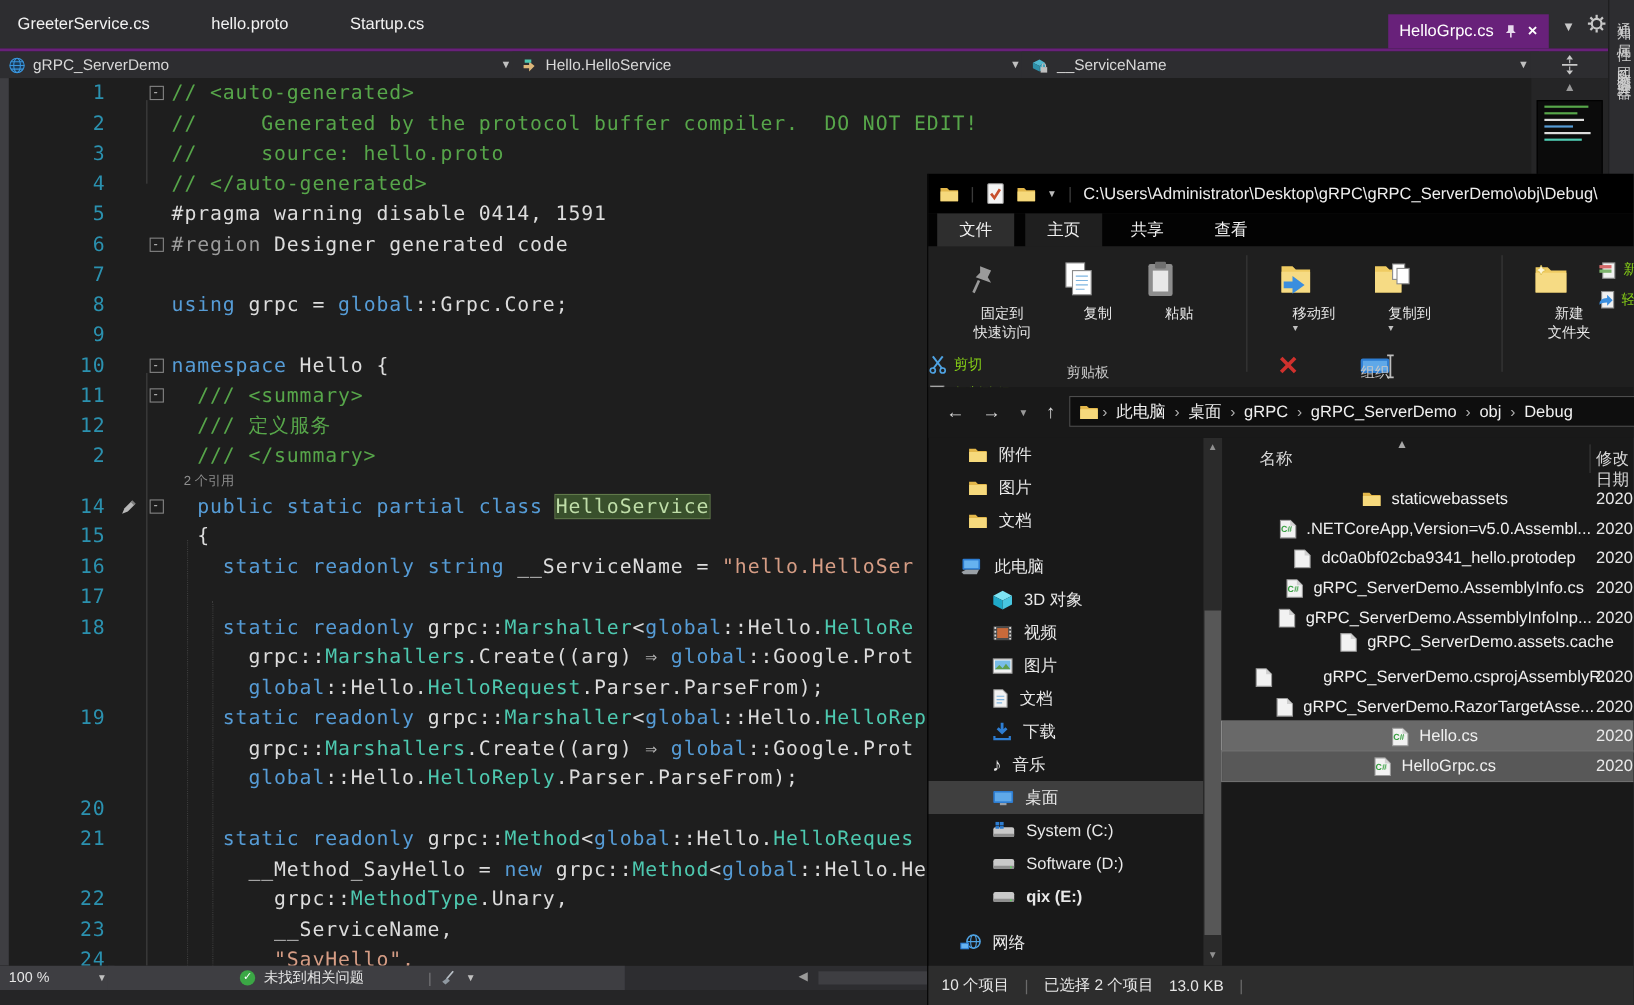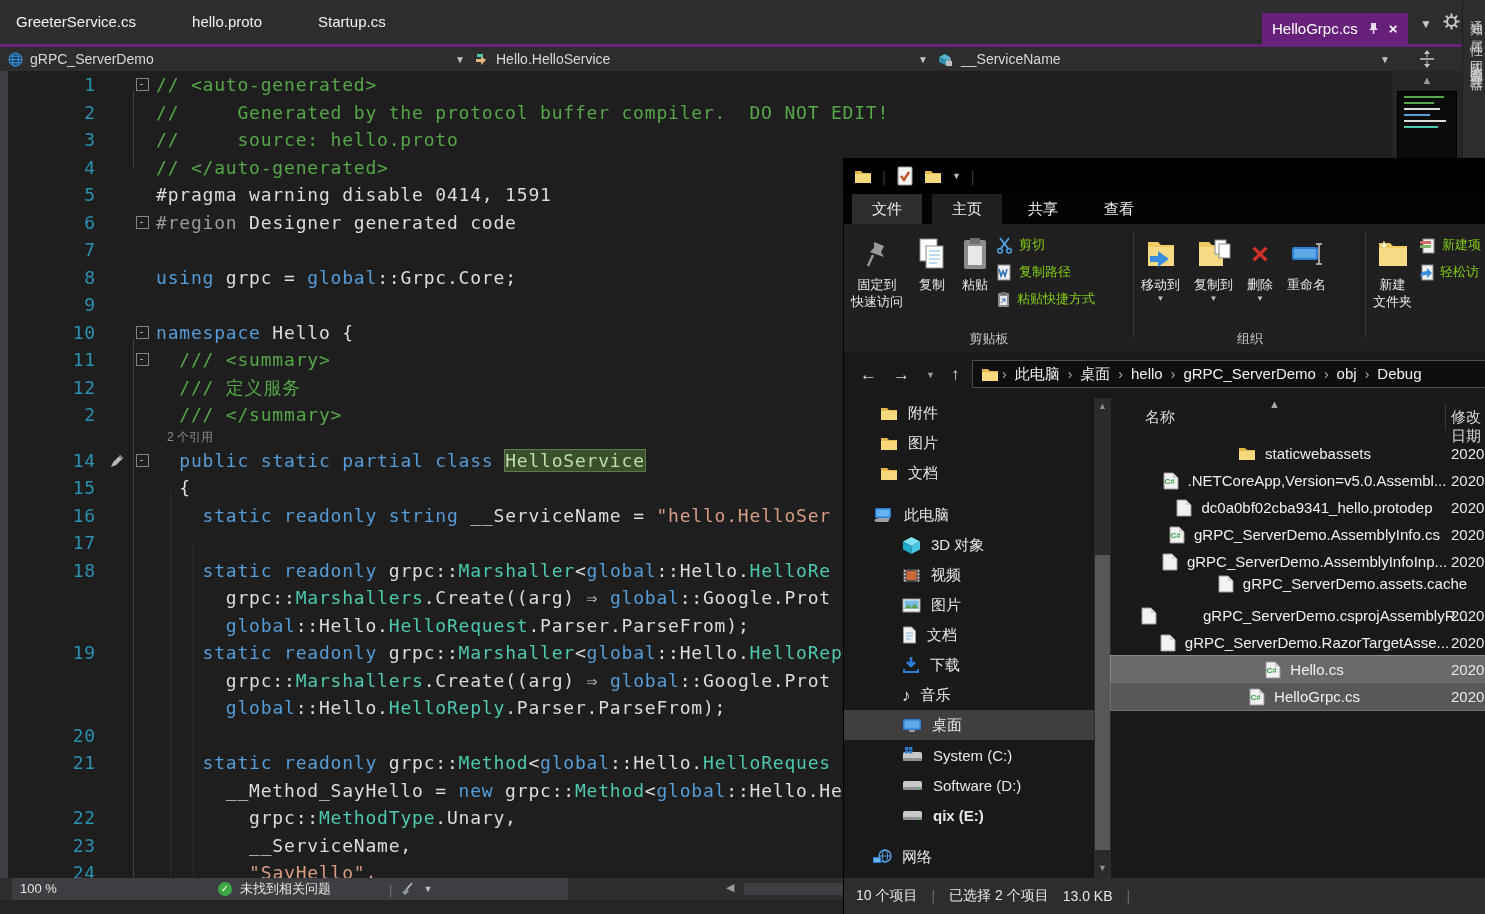--- a/index.html
+++ b/index.html
@@ -42,21 +42,21 @@
 
   
   .minimap{position:absolute;left:1392px;top:71px;width:70px;height:807px;background:#252526;}
   .mm-up{color:#999;text-align:center;font-size:11px;padding-top:3px;}
   .mm-thumb{position:absolute;left:5px;top:20px;width:58px;height:140px;background:#0b0b0b;border:1px solid #000;}
   .mm-line{height:2px;margin:4px 6px 0 6px;}
   .mm-view{position:absolute;left:0;top:128px;width:100%;height:2px;background:#e8e8e8;}
 
   
   .vsbar{position:absolute;left:0;top:878px;width:1462px;height:22px;background:#2d2d30;}
-  .zoombox{position:absolute;left:12px;top:0;width:104px;height:22px;background:#3e3e42;color:#e6e6e6;font-size:13px;line-height:22px;padding-left:8px;box-sizing:border-box;}
+  .zoombox{position:absolute;left:0;top:0;width:104px;height:22px;background:#3e3e42;color:#e6e6e6;font-size:13px;line-height:22px;padding-left:8px;box-sizing:border-box;}
   .zoombox .dd{position:absolute;right:7px;top:0;font-size:9px;color:#c0c0c0;}
   .healthbox{position:absolute;left:98px;top:0;width:470px;height:22px;background:#3e3e42;display:flex;align-items:center;gap:8px;color:#e6e6e6;font-size:13px;padding-left:120px;box-sizing:border-box;}
   .okdot{width:14px;height:14px;border-radius:50%;background:#3BA745;color:#fff;font-size:10px;line-height:14px;text-align:center;flex:none;}
   .hdiv{color:#77777a;margin-left:50px;}
   .hscroll-arrow{position:absolute;left:726px;top:3px;color:#9a9a9a;font-size:11px;}
   .hscroll-track{position:absolute;left:744px;top:5px;width:99px;height:12px;background:#3e3e42;}
   .bottomstrip{position:absolute;left:0;top:900px;width:1485px;height:14px;background:#252526;}
 
   
   .explorer{position:absolute;left:843px;top:158px;width:642px;height:756px;background:#191919;z-index:10;border-left:1px solid #000;box-sizing:border-box;font-size:15px;color:#eee;}
@@ -65,21 +65,21 @@
   .ex-tabs{position:absolute;left:0;top:36px;width:100%;height:30px;background:#030303;display:flex;align-items:center;}
   .ex-tab{padding:6px 20px;color:#f0f0f0;}
   .ex-tab.file{background:#2e2e2e;margin-left:8px;}
   .ex-tab.active{background:#1f1f1f;}
   .ribbon{position:absolute;left:0;top:66px;width:100%;height:128px;background:#1f1f1f;overflow:hidden;}
   .rgroup{position:absolute;top:0;height:128px;}
   .rgsep{position:absolute;top:8px;width:1px;height:106px;background:#3a3a3a;}
   .rglabel{position:absolute;bottom:4px;left:0;width:100%;text-align:center;font-size:13px;color:#c8c8c8;}
   .rbig{display:inline-flex;flex-direction:column;align-items:center;vertical-align:top;margin-top:8px;padding:0 7px;text-align:center;}
   .rbig .ric{height:44px;display:flex;align-items:center;justify-content:center;}
-  .rbig .rlb{font-size:13px;color:#e8e8e8;line-height:17px;}
+  .rbig .rlb{font-size:13px;color:#e8e8e8;line-height:17px;margin-left:34px;}
   .rbig .rcaret{font-size:8px;color:#c0c0c0;margin-top:1px;}
   .rsmallcol{display:inline-flex;flex-direction:column;vertical-align:top;margin-top:12px;gap:9px;}
   .rsmall{display:flex;align-items:center;gap:6px;font-size:13px;color:#84cc16;white-space:nowrap;}
   .addrrow{position:absolute;left:0;top:194px;width:100%;height:46px;background:#191919;display:flex;align-items:center;}
   .navarr{color:#dcdcdc;font-size:17px;margin-left:16px;}
   .navarr.small{font-size:9px;color:#9a9a9a;}
   .addrbox{position:absolute;left:128px;top:8px;width:560px;height:28px;background:#0e0e0e;border:1px solid #4d4d4d;display:flex;align-items:center;padding-left:8px;box-sizing:border-box;white-space:nowrap;overflow:hidden;}
   .crumb{padding:0 5px;color:#f0f0f0;}
   .csep{color:#b0b0b0;font-size:14px;padding:0 3px;}
   .ex-main{position:absolute;left:0;top:240px;width:100%;height:480px;overflow:hidden;}
@@ -286,20 +286,21 @@
           </svg>
         </span>
       <span class="icon" id="ti-folder2">
           <svg width="18" height="15" viewBox="0 0 18 15">
             <path d="M1 2 h6 l2 2 h8 v10 H1 Z" fill="#E3B74A"></path>
             <path d="M1 5 h16 v9 H1 Z" fill="#F6D97C"></path>
           </svg>
         </span>
       <span style="font-size:9px;color:#bbb">▼</span>
       <span class="qsep">|</span>
+      <span>C:\Users\Administrator\Desktop\gRPC\gRPC_ServerDemo\obj\Debug\</span>
     </div>
     <div class="ex-tabs">
       <div class="ex-tab file">文件</div>
       <div class="ex-tab active" style="margin-left:10px">主页</div>
       <div class="ex-tab" style="margin-left:6px">共享</div>
       <div class="ex-tab" style="margin-left:6px">查看</div>
     </div>
     <div class="ribbon" id="ribbon">
         <div class="rgroup" style="left: 0px; width: 290px;"><div class="rbig">
             <div class="ric icon">
@@ -444,21 +445,21 @@
       <span class="navarr">→</span>
       <span class="navarr small">▼</span>
       <span class="navarr">↑</span>
       <div class="addrbox">
         <span class="icon" id="addr-folder">
             <svg width="18" height="15" viewBox="0 0 18 15">
               <path d="M1 2 h6 l2 2 h8 v10 H1 Z" fill="#E3B74A"></path>
               <path d="M1 5 h16 v9 H1 Z" fill="#F6D97C"></path>
             </svg>
           </span>
-        <span id="crumbs"><span class="csep">›</span><span class="crumb">此电脑</span><span class="csep">›</span><span class="crumb">桌面</span><span class="csep">›</span><span class="crumb">hello</span><span class="csep">›</span><span class="crumb">gRPC_ServerDemo</span><span class="csep">›</span><span class="crumb">obj</span><span class="csep">›</span><span class="crumb">Debug</span></span>
+        <span id="crumbs"><span class="csep">›</span><span class="crumb">此电脑</span><span class="csep">›</span><span class="crumb">桌面</span><span class="csep">›</span><span class="crumb">gRPC</span><span class="csep">›</span><span class="crumb">gRPC_ServerDemo</span><span class="csep">›</span><span class="crumb">obj</span><span class="csep">›</span><span class="crumb">Debug</span></span>
       </div>
     </div>
     <div class="ex-main">
       <div class="sidebar" id="sidebar">
           <div class="sitem" style="padding-left: 36px;">
             <span class="icon">
               <svg width="18" height="15" viewBox="0 0 18 15">
                 <path d="M1 2 h6 l2 2 h8 v10 H1 Z" fill="#E3B74A"></path>
                 <path d="M1 5 h16 v9 H1 Z" fill="#F6D97C"></path>
               </svg>

